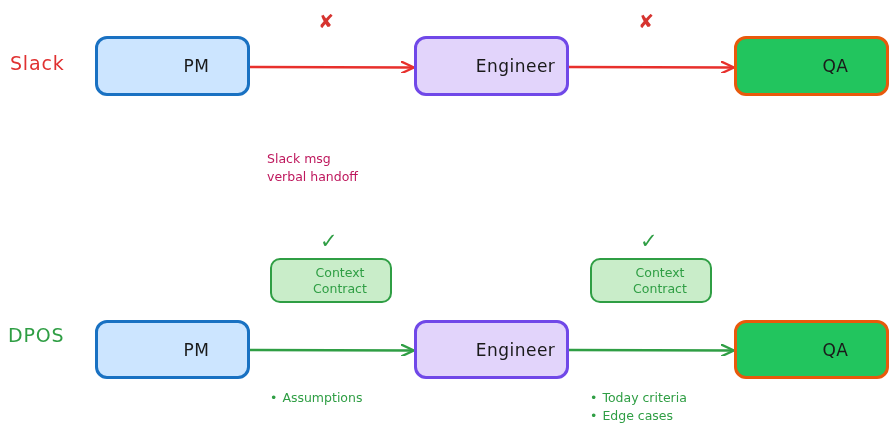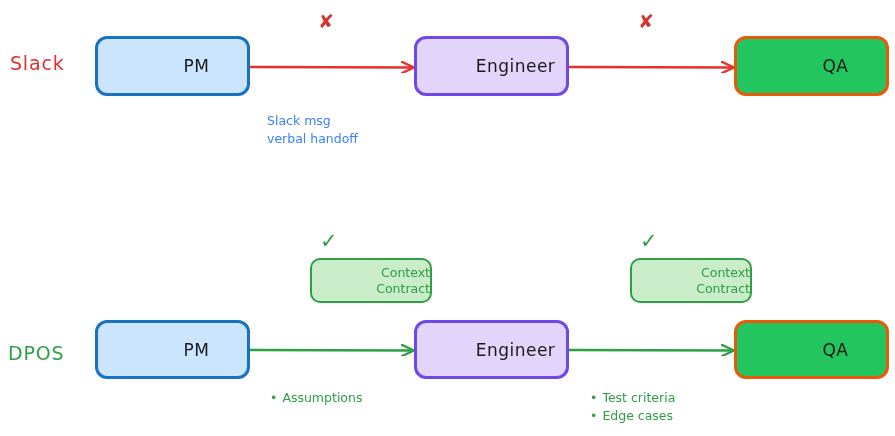--- a/index.html
+++ b/index.html
@@ -55,24 +55,23 @@
   .node-qa {
     background: #22c55e;
     border-color: #e8590c;
   }
   .node-contract {
     background: #c9edc9;
     border-color: #2f9e44;
     border-width: 2px;
     border-radius: 10px;
     flex-direction: column;
-    align-items: flex-end;
+    align-items: center;
     justify-content: center;
     padding-left: 18px;
-    margin-left: 40px;
   }
   .contract-line {
     font-family: "DejaVu Sans", sans-serif;
     font-size: 12.5px;
     line-height: 16px;
     color: #2f9e44;
     white-space: nowrap;
   }
   .row-label {
     position: absolute;
@@ -97,21 +96,21 @@
   .mark-check { color: #2f9e44; font-size: 21px; font-weight: normal; }
 
   .annot {
     position: absolute;
     font-family: "DejaVu Sans", sans-serif;
     font-size: 12.5px;
     line-height: 18px;
     white-space: nowrap;
     z-index: 2;
   }
-  .annot-gray  { color: #3b82f6; }
+  .annot-gray  { color: #be185d; margin-top: 38px; }
   .annot-green { color: #2f9e44; }
   .annot-line  { display: block; }
   .annot-green .annot-line::before {
     content: "\2022";
     margin-right: 5px;
   }
 </style>
 </head>
 <body>
 
@@ -152,21 +151,21 @@
   <div class="mark mark-x" style="left:638px; top:12px;">✘</div>
 
   <div class="annot annot-gray" style="left:267px; top:112px;">
     <span class="annot-line">Slack msg</span>
     <span class="annot-line">verbal handoff</span>
   </div>
 
   <div class="annot annot-gray" style="left:586px; top:112px;">
   </div>
 
-  <div class="row-label row-label-dpos" style="left:8px; top:342px;">DPOS</div>
+  <div class="row-label row-label-dpos" style="left:8px; top:324px;">DPOS</div>
 
   <div class="node node-pm" style="left:95px; top:320px; width:155px; height:59px;">
     <span class="node-label">PM</span>
   </div>
 
   <div class="node node-eng" style="left:414px; top:320px; width:155px; height:59px;">
     <span class="node-label">Engineer</span>
   </div>
 
   <div class="node node-qa" style="left:734px; top:320px; width:155px; height:59px;">
@@ -184,17 +183,17 @@
   <div class="node node-contract" style="left:590px; top:258px; width:122px; height:45px;">
     <span class="contract-line">Context</span>
     <span class="contract-line">Contract</span>
   </div>
 
   <div class="annot annot-green" style="left:270px; top:389px;">
     <span class="annot-line">Assumptions</span>
   </div>
 
   <div class="annot annot-green" style="left:590px; top:389px;">
-    <span class="annot-line">Test criteria</span>
+    <span class="annot-line">Today criteria</span>
     <span class="annot-line">Edge cases</span>
   </div>
 
 </div>
 
 </body></html>

